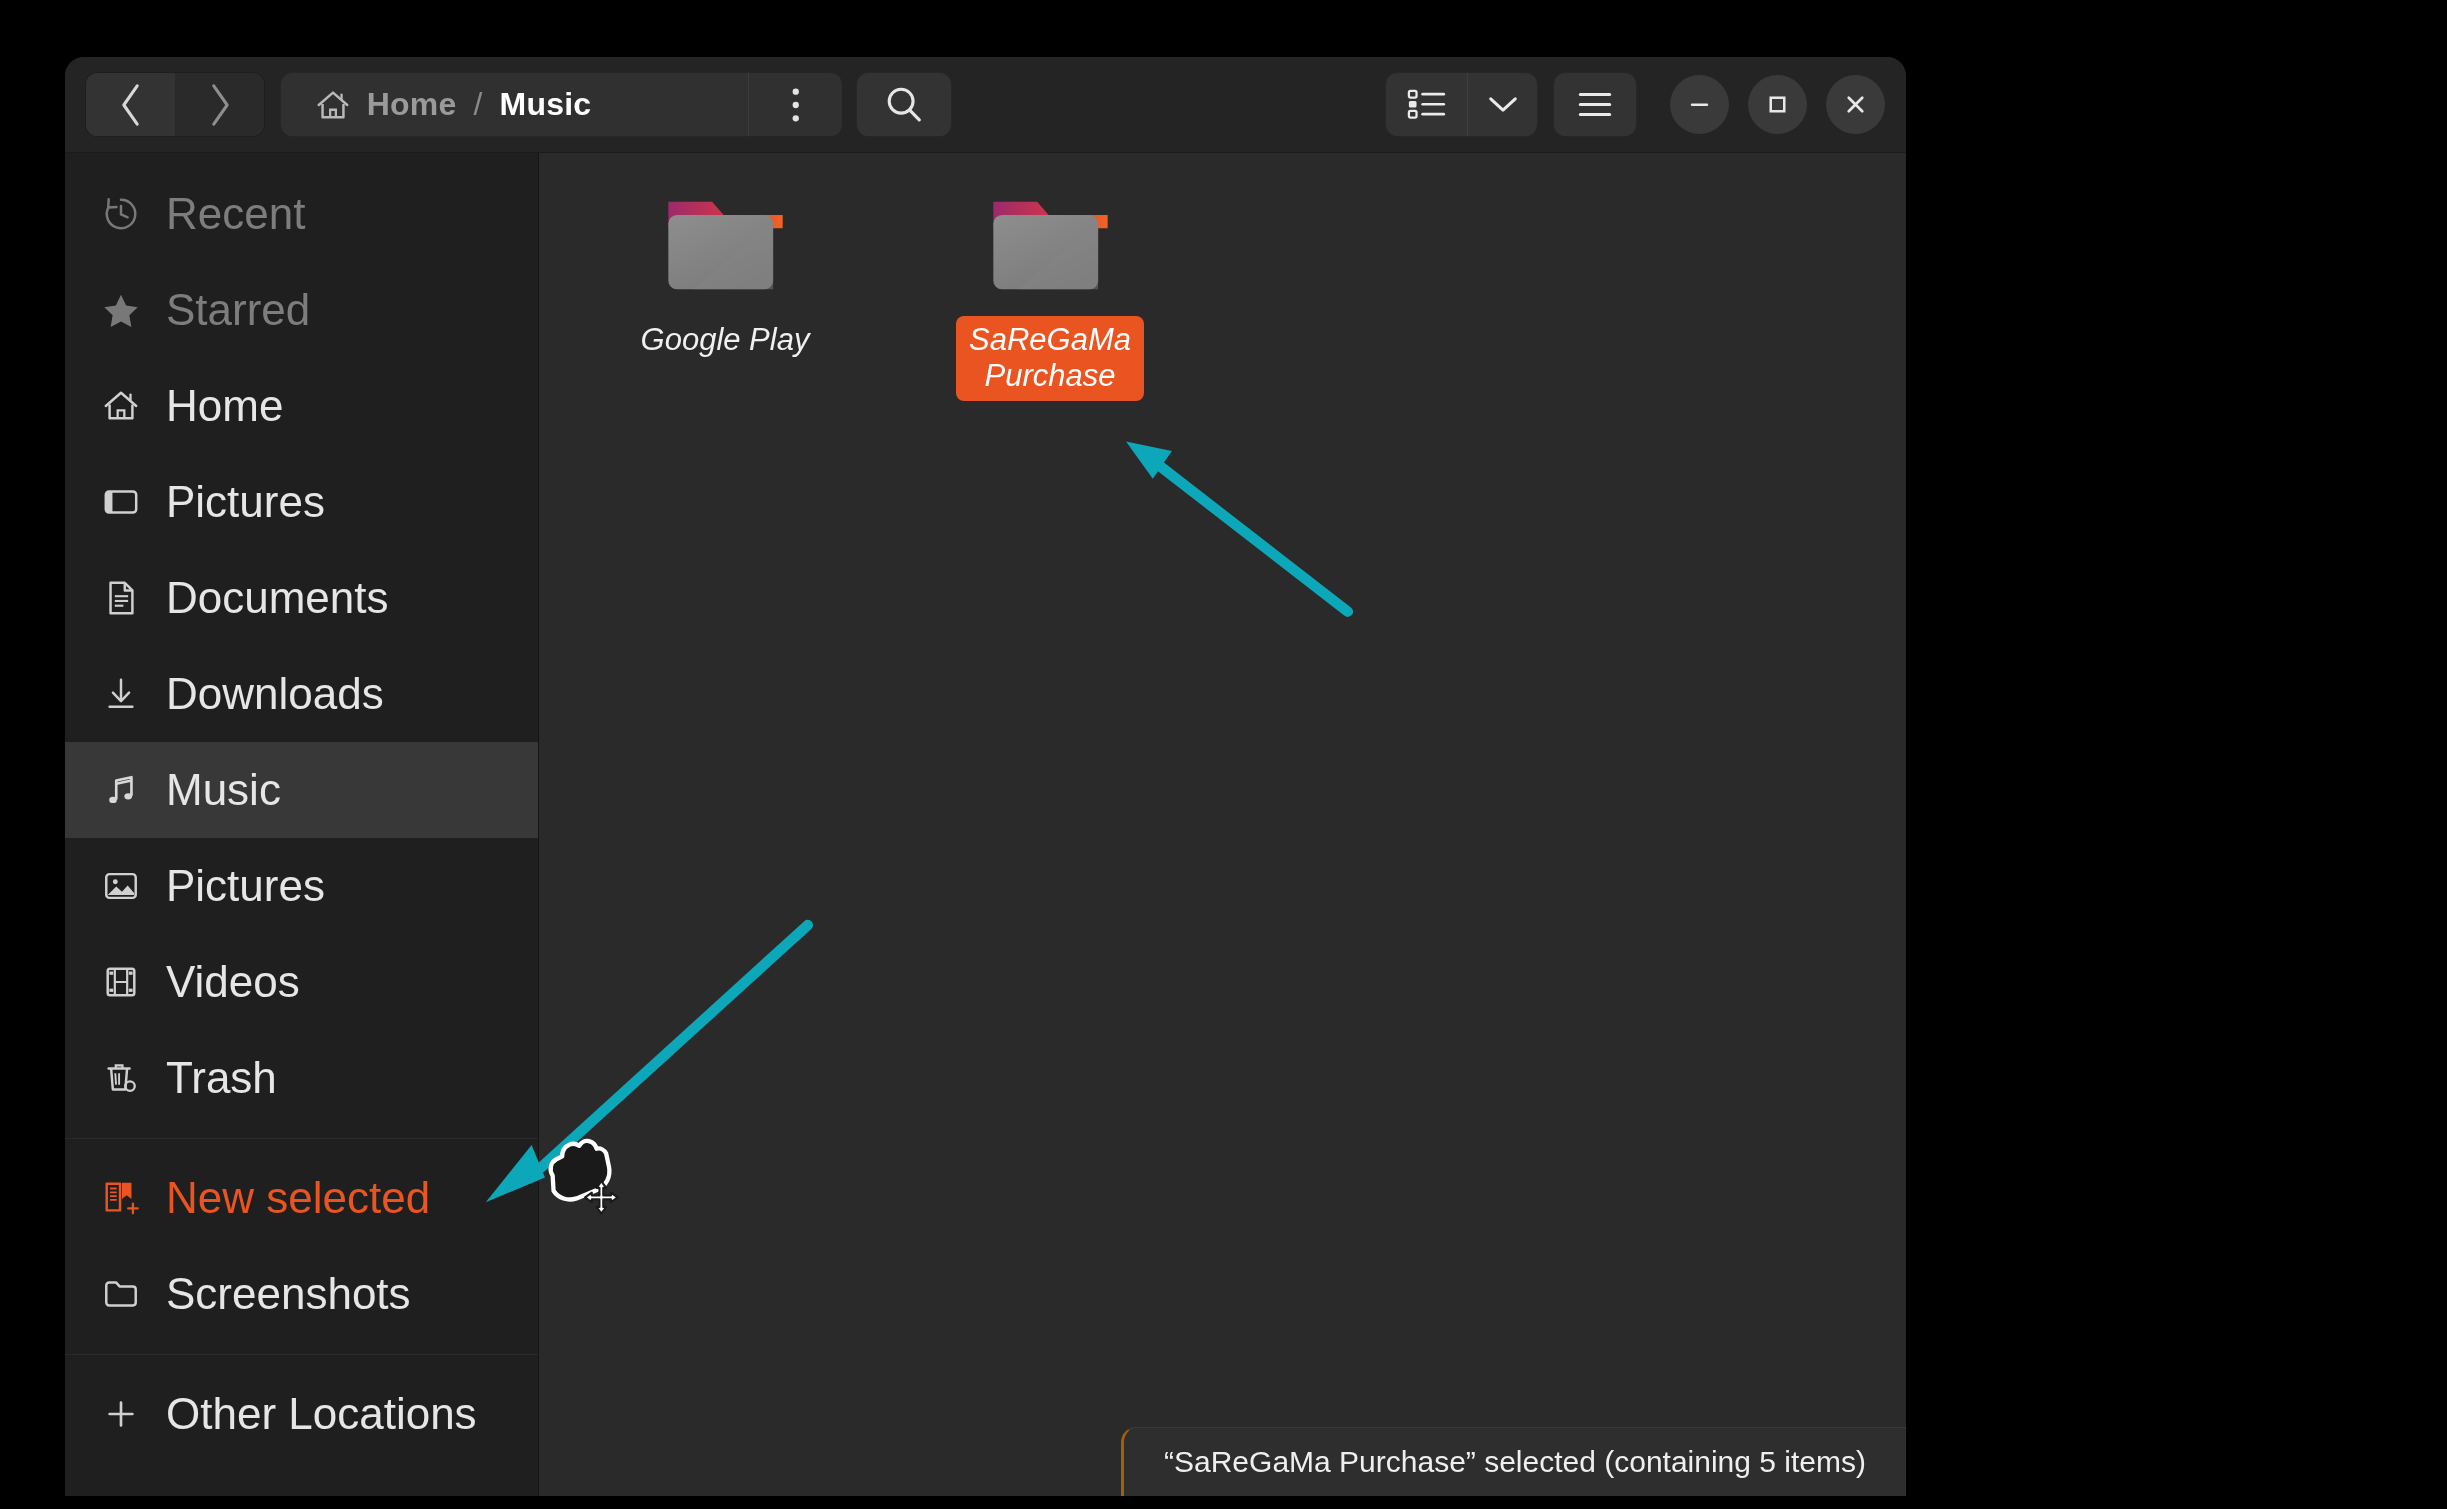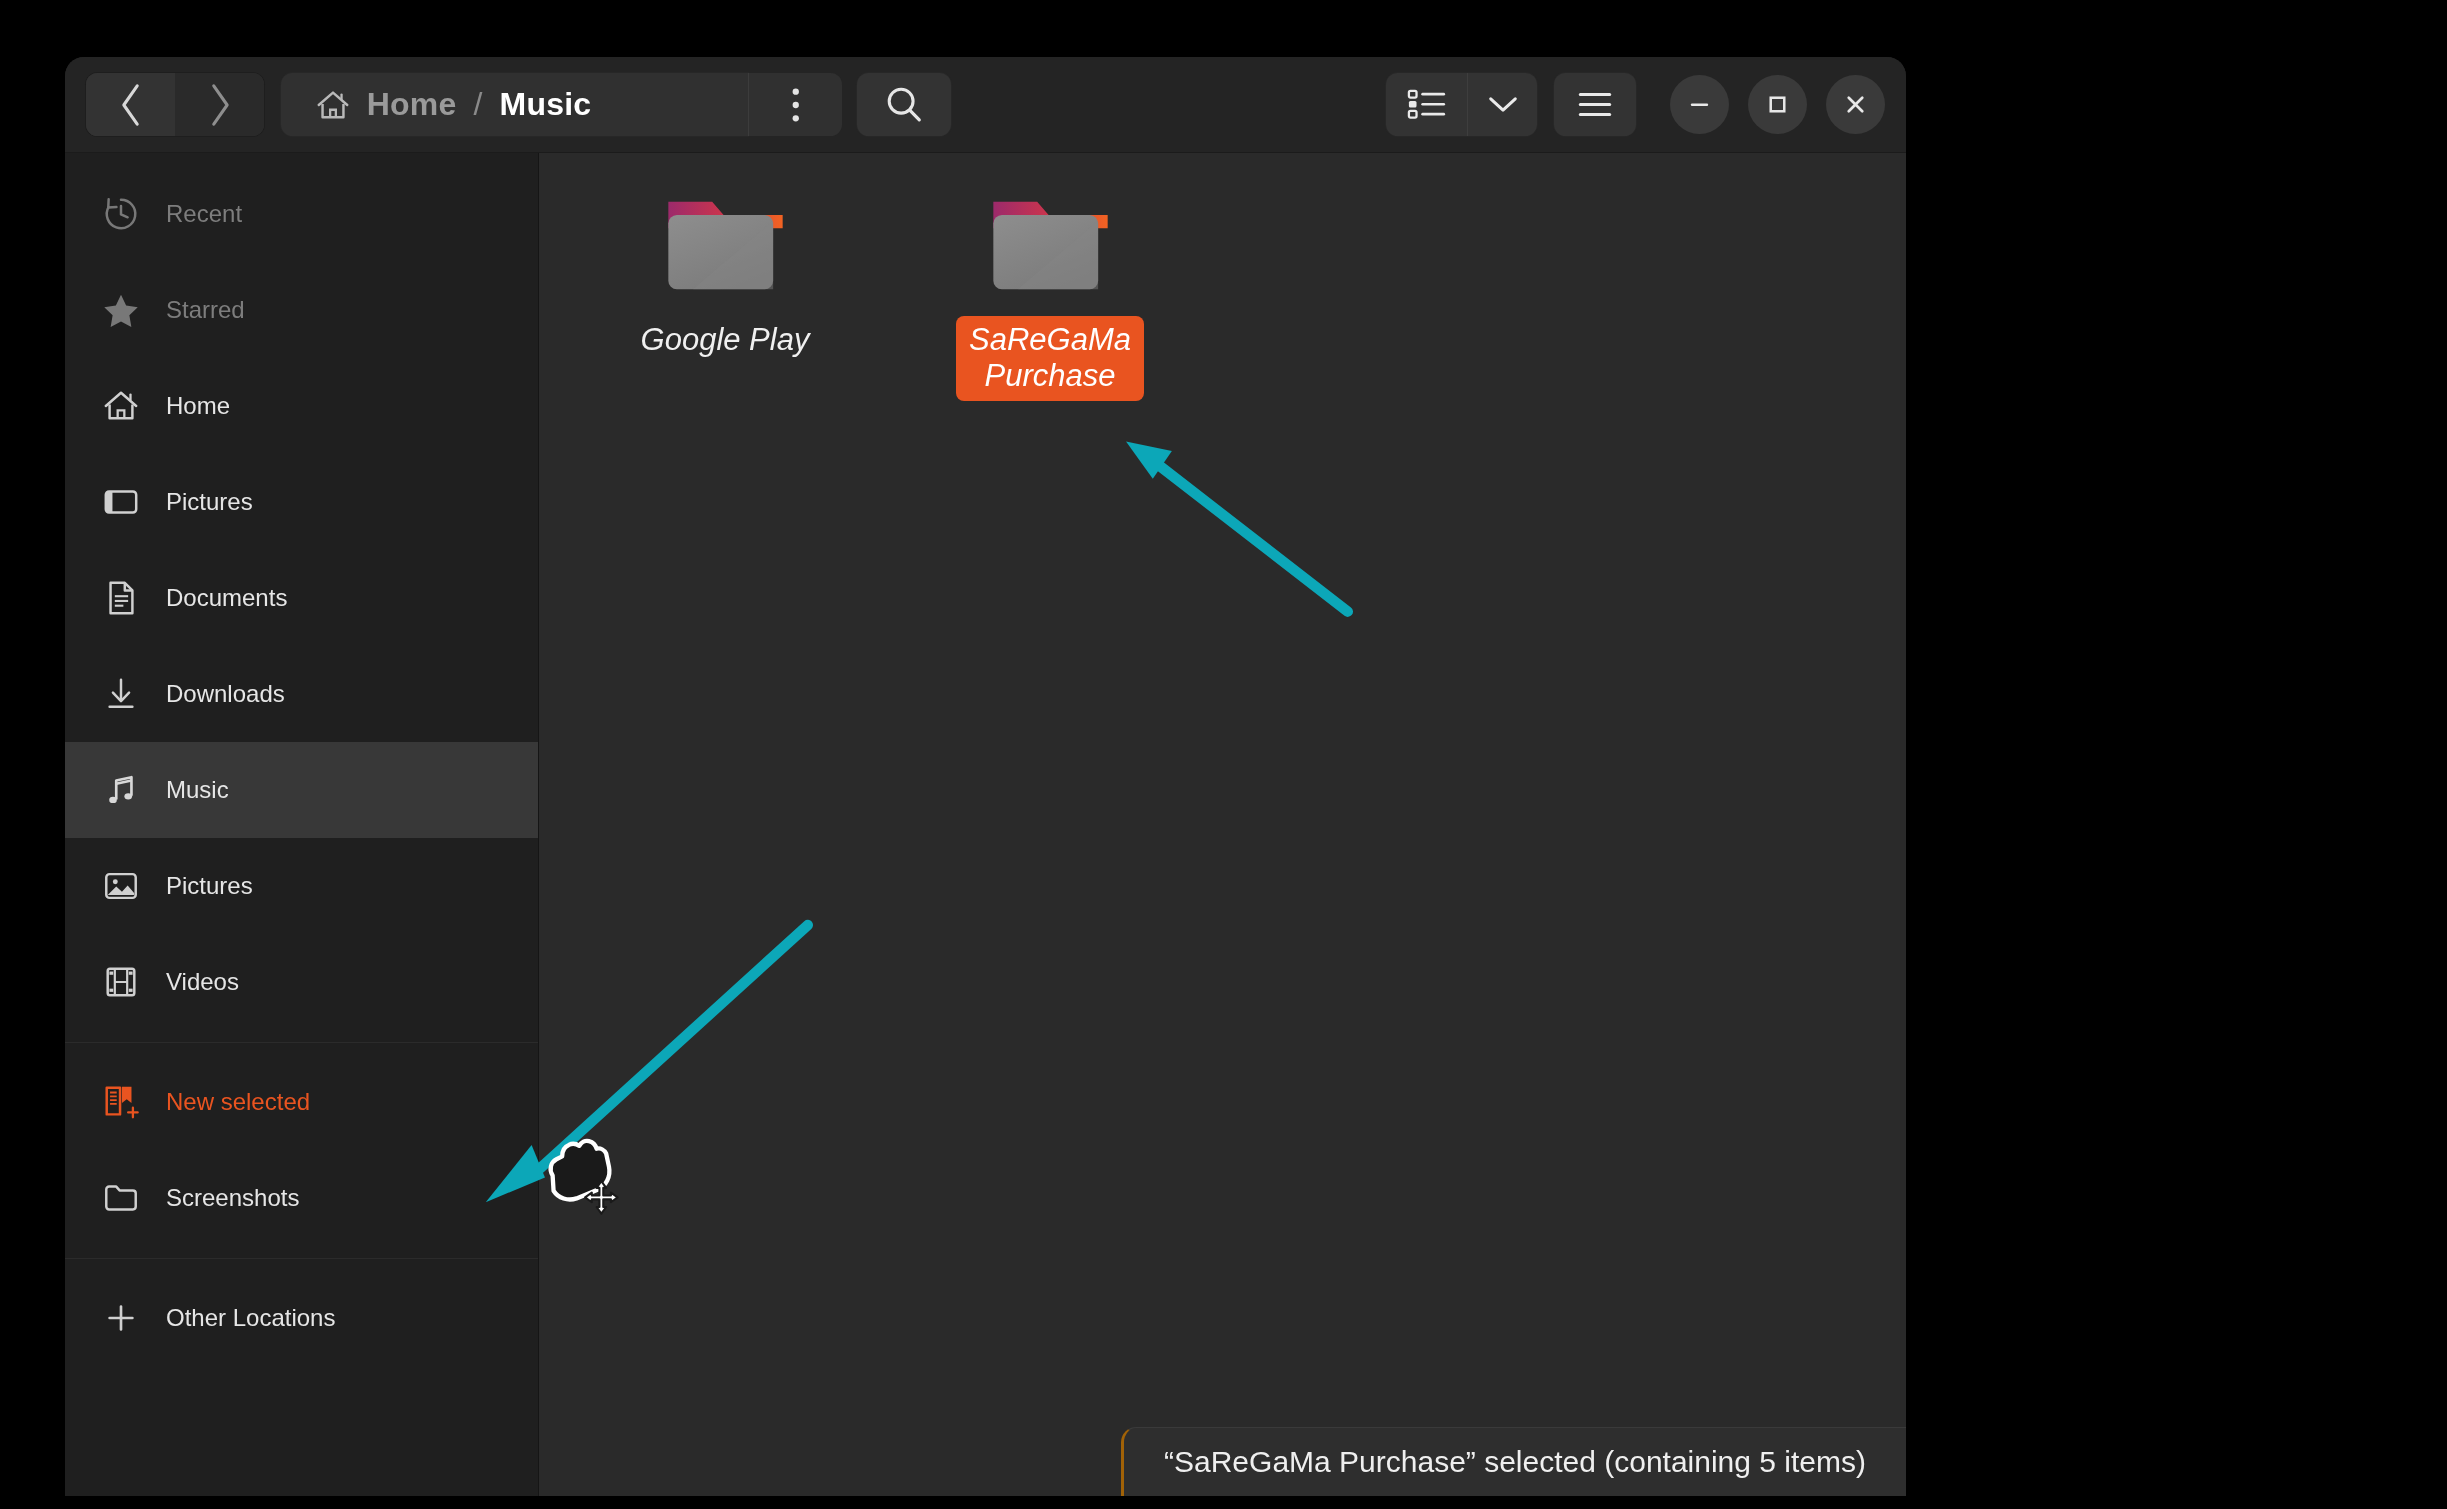--- a/index.html
+++ b/index.html
@@ -126,21 +126,21 @@
     flex:none;
     padding-top:13.4px;
     position:relative;
   }
   .side-item {
     height:96px;
     display:flex; align-items:center;
     padding-left:36px;
     gap:25px;
   }
-  .side-item .lbl { font-size:24px; color:#e6e6e6; }
+  .side-item .lbl { font-size:44px; color:#e6e6e6; }
   .side-item.dimmed .lbl { color:#7d7d7d; }
   .side-item.dimmed svg { opacity:.55; }
   .side-item.active { background:#383838; }
   .side-item.accent .lbl { color:#e95420; font-weight:500; }
   .side-ico { width:40px;height:40px; display:flex;align-items:center;justify-content:center; flex:none;}
   .side-sep { height:1px; background:#2b2b2b; margin:11.5px 0; }
 
   
   #content {
     flex:1;
@@ -380,20 +380,32 @@
             <path d="M13.5 6 L13.5 34 M26.5 6 L26.5 34 M13.5 20 L26.5 20" stroke="#d0d0d0" stroke-width="2.3"></path>
             <rect x="7.8" y="9" width="4" height="3.4" fill="#d0d0d0"></rect>
             <rect x="7.8" y="27" width="4" height="3.4" fill="#d0d0d0"></rect>
             <rect x="28.2" y="9" width="4" height="3.4" fill="#d0d0d0"></rect>
             <rect x="28.2" y="27" width="4" height="3.4" fill="#d0d0d0"></rect>
           </svg>
         </span>
         <span class="lbl">Videos</span>
       </div>
 
+      <div class="side-item">
+        <span class="side-ico">
+          <svg width="38" height="38" viewBox="0 0 40 40">
+            <path d="M7 10 L29 10" stroke="#d0d0d0" stroke-width="2.6" stroke-linecap="round"></path>
+            <path d="M14.5 10 L14.5 6.8 L21.5 6.8 L21.5 10" fill="none" stroke="#d0d0d0" stroke-width="2.4"></path>
+            <path d="M9.6 10 L11.4 32 L24.6 32 L26.4 10" fill="none" stroke="#d0d0d0" stroke-width="2.6" stroke-linejoin="round"></path>
+            <path d="M14 15 L14.8 27 M18 15 L18 27" stroke="#d0d0d0" stroke-width="2"></path>
+            <circle cx="29.5" cy="28.5" r="5" fill="none" stroke="#d0d0d0" stroke-width="2.4"></circle>
+          </svg>
+        </span>
+        <span class="lbl">Trash</span>
+      </div>
 
       <div class="side-sep"></div>
 
       <div class="side-item accent">
         <span class="side-ico">
           <svg width="40" height="40" viewBox="0 0 42 42">
             <path d="M6 6 L20 6 L20 34 L6 34 Z" fill="none" stroke="#e95420" stroke-width="2.6" stroke-linejoin="round"></path>
             <path d="M9.5 11 L16.5 11 M9.5 15 L16.5 15 M9.5 19 L16.5 19 M9.5 23 L16.5 23" stroke="#e95420" stroke-width="1.9"></path>
             <path d="M22 5 L32 5 L32 22 L27 18 L22 22 Z" fill="#e95420"></path>
             <path d="M33.5 27 L33.5 37 M28.5 32 L38.5 32" stroke="#e95420" stroke-width="2.4" stroke-linecap="round"></path>

